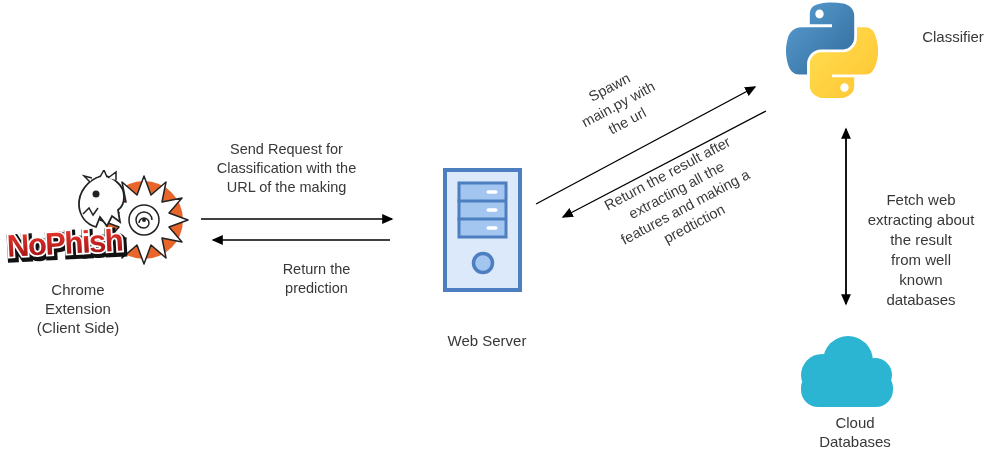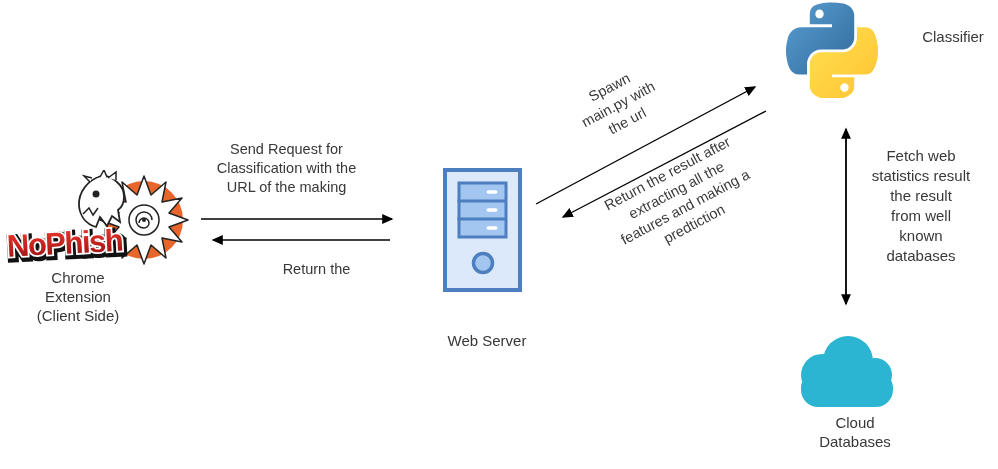--- a/index.html
+++ b/index.html
@@ -4,21 +4,21 @@
 <style>
   html,body{margin:0;padding:0;background:#fff;}
   .canvas{
     position:relative;width:998px;height:469px;background:#ffffff;
     font-family:"Liberation Sans",sans-serif;color:#383838;overflow:hidden;
   }
   .abs{position:absolute;}
   .lbl{position:absolute;text-align:center;font-size:15px;line-height:19px;color:#383838;}
   .ann{position:absolute;text-align:center;font-size:14.5px;line-height:19px;color:#383838;}
   .rot{transform:rotate(-28deg);transform-origin:50% 50%;}
-  .fetch-lbl{line-height:20px;}
+  .fetch-lbl{line-height:20px;margin-top:44px;}
   svg{display:block;}
   .overlay{position:absolute;left:0;top:0;pointer-events:none;}
 </style>
 </head>
 <body>
 
 <div class="canvas">
 
   <svg class="overlay" width="998" height="469" viewBox="0 0 998 469">
     <defs>
@@ -55,33 +55,34 @@
     <path d="M96,7 L100,0 L103,7 M104,8 L112,2 L112,10 M86,12 L80,6 L88,8" fill="#ffffff" stroke="#222" stroke-width="1.5"></path>
     <path d="M79,44 L85,38 L89,45 L94,38" fill="none" stroke="#222" stroke-width="1.5"></path>
     <circle cx="92" cy="24" r="3.5" fill="#222"></circle>
 
     <g transform="rotate(-3 55 75)" font-family="Liberation Sans, sans-serif" font-weight="800" font-size="31" letter-spacing="-1.5">
       <text x="3" y="84" fill="#111" stroke="#111" stroke-width="7" style="paint-order:stroke;" transform="translate(1.5,2.5)">NoPhish</text>
       <text x="3" y="84" fill="url(#redg)" stroke="#ffffff" stroke-width="3.5" style="paint-order:stroke;">NoPhish</text>
     </g>
   </svg>
 
-  <div class="lbl" style="left:16px;top:268px;width:124px;">
+  <div class="lbl" style="left:16px;top:280px;width:124px;">
     <div>Chrome</div>
     <div>Extension</div>
     <div>(Client Side)</div>
   </div>
 
   <div class="ann" style="left:184px;top:140px;width:205px;">
     <div>Send Request for</div>
     <div>Classification with the</div>
     <div>URL of the making</div>
   </div>
   <div class="ann" style="left:264px;top:260px;width:105px;">
     <div>Return the</div>
+    <div>prediction</div>
   </div>
 
   <svg class="abs" style="left:440px;top:165px;" width="86" height="130" viewBox="0 0 86 130">
     <rect x="5" y="5" width="75" height="120" fill="#dbe9fb" stroke="#4d7ebf" stroke-width="4"></rect>
     <rect x="19" y="18" width="47" height="54" fill="#a3c6f1" stroke="#4d7ebf" stroke-width="3"></rect>
     <line x1="17.5" y1="36" x2="66.5" y2="36" stroke="#4d7ebf" stroke-width="3"></line>
     <line x1="17.5" y1="54" x2="66.5" y2="54" stroke="#4d7ebf" stroke-width="3"></line>
     <rect x="46.5" y="25.2" width="11" height="3.6" rx="1.8" fill="#fff"></rect>
     <rect x="46.5" y="43.2" width="11" height="3.6" rx="1.8" fill="#fff"></rect>
     <rect x="46.5" y="61.2" width="11" height="3.6" rx="1.8" fill="#fff"></rect>
@@ -116,21 +117,21 @@
     </defs>
     <path fill="url(#pyb)" d="M54.9,0.6 C50.3,0.6 45.9,1 42.1,1.7 C30.8,3.7 28.7,7.9 28.7,15.6 L28.7,25.8 L55.5,25.8 L55.5,29.2 L18.6,29.2 C10.8,29.2 4,33.9 1.9,42.8 C-0.6,53 -0.7,59.4 1.9,70.1 C3.8,78 8.3,83.7 16.1,83.7 L25.4,83.7 L25.4,71.4 C25.4,62.6 33,54.8 42.1,54.8 L68.9,54.8 C76.3,54.8 82.3,48.6 82.3,41.1 L82.3,15.6 C82.3,8.3 76.2,2.9 68.9,1.7 C64.3,0.9 59.5,0.6 54.9,0.6 Z M40.4,8.8 C43.2,8.8 45.5,11.1 45.5,13.9 C45.5,16.8 43.2,19 40.4,19 C37.6,19 35.4,16.8 35.4,13.9 C35.4,11.1 37.6,8.8 40.4,8.8 Z"></path>
     <path fill="url(#pyy)" d="M85.6,29.2 L85.6,41.1 C85.6,50.4 77.8,58.1 68.9,58.1 L42.1,58.1 C34.8,58.1 28.7,64.4 28.7,71.7 L28.7,97.3 C28.7,104.5 35,108.8 42.1,110.9 C50.6,113.4 58.7,113.8 68.9,110.9 C75.6,109 82.3,105 82.3,97.3 L82.3,87.1 L55.5,87.1 L55.5,83.7 L95.7,83.7 C103.5,83.7 106.4,78.2 109.1,70.1 C111.9,61.7 111.8,53.6 109.1,42.8 C107.2,35 103.5,29.2 95.7,29.2 L85.6,29.2 Z M70.6,93.9 C73.4,93.9 75.6,96.1 75.6,99 C75.6,101.8 73.4,104.1 70.6,104.1 C67.8,104.1 65.5,101.8 65.5,99 C65.5,96.1 67.8,93.9 70.6,93.9 Z"></path>
   </svg>
   <div class="lbl" style="left:903px;top:27px;width:100px;">
     <div>Classifier</div>
   </div>
 
   <div class="lbl fetch-lbl" style="left:856px;top:146px;width:130px;">
     <div>Fetch web</div>
-    <div>statistics result</div>
+    <div>extracting about</div>
     <div>the result</div>
     <div>from well</div>
     <div>known</div>
     <div>databases</div>
   </div>
 
   <svg class="abs" style="left:792px;top:331px;" width="112" height="78" viewBox="0 0 112 78">
     <g fill="#2cb5d2">
       <circle cx="30" cy="44" r="21"></circle>
       <circle cx="56" cy="30" r="25"></circle>

